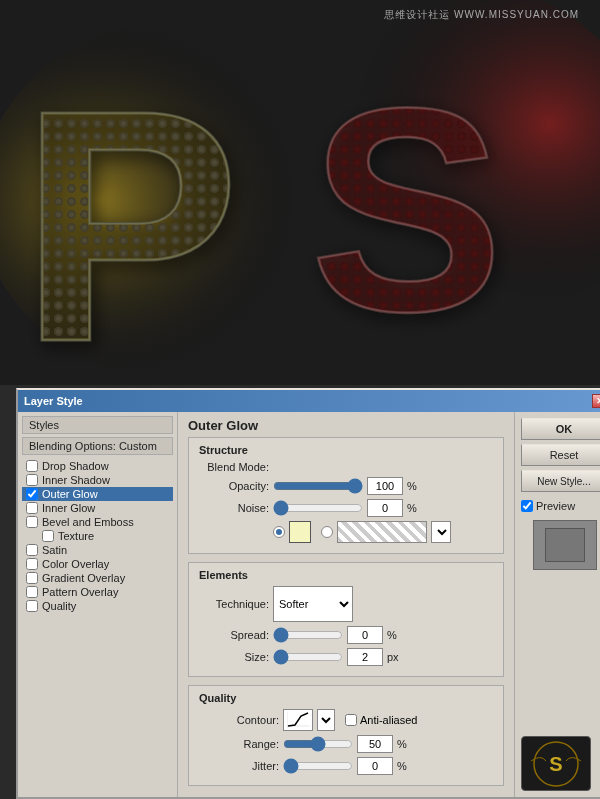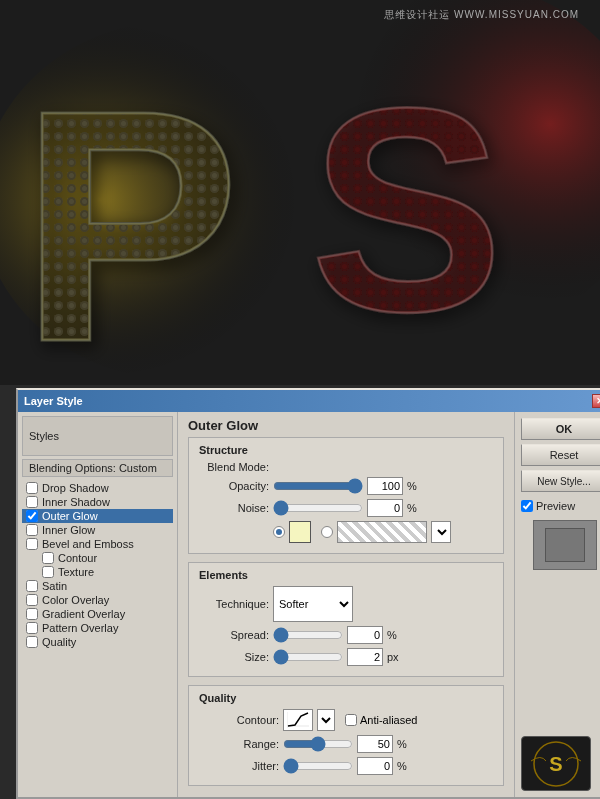--- a/index.html
+++ b/index.html
@@ -101,21 +101,21 @@
     .left-panel {
       width: 160px;
       border-right: 1px solid #aaa;
       background: #d4d0c8;
       padding: 4px;
     }
 
     .styles-label {
       background: #c8c4bc;
       border: 1px solid #aaa;
-      padding: 13px 6px;
+      padding: 2px 6px;
       margin-bottom: 3px;
       font-size: 11px;
       color: #222;
     }
 
     .blending-options {
       background: #c8c4bc;
       border: 1px solid #aaa;
       padding: 2px 6px;
       margin-bottom: 4px;
@@ -222,21 +222,21 @@
     input[type="range"].short {
       width: 70px;
     }
 
     .number-input {
       width: 36px;
       height: 18px;
       border: 1px solid #888;
       background: white;
       font-size: 11px;
-      text-align: right;
+      text-align: center;
       padding: 0 2px;
     }
 
     .unit-label {
       font-size: 11px;
       color: #222;
       width: 20px;
     }
 
     .color-swatch {
@@ -449,24 +449,20 @@
         <li class="layer-item">
           <input type="checkbox" class="small" style="">
           <span>Inner Glow</span>
         </li>
         <li class="layer-item">
           <input type="checkbox" class="small" style="">
           <span>Bevel and Emboss</span>
         </li>
         <li class="layer-item indent">
           <input type="checkbox" class="small" style="">
-          <span>Contour</span>
-        </li>
-        <li class="layer-item indent">
-          <input type="checkbox" class="small" style="">
           <span>Texture</span>
         </li>
         <li class="layer-item">
           <input type="checkbox" class="small" style="">
           <span>Satin</span>
         </li>
         <li class="layer-item">
           <input type="checkbox" class="small" style="">
           <span>Color Overlay</span>
         </li>

